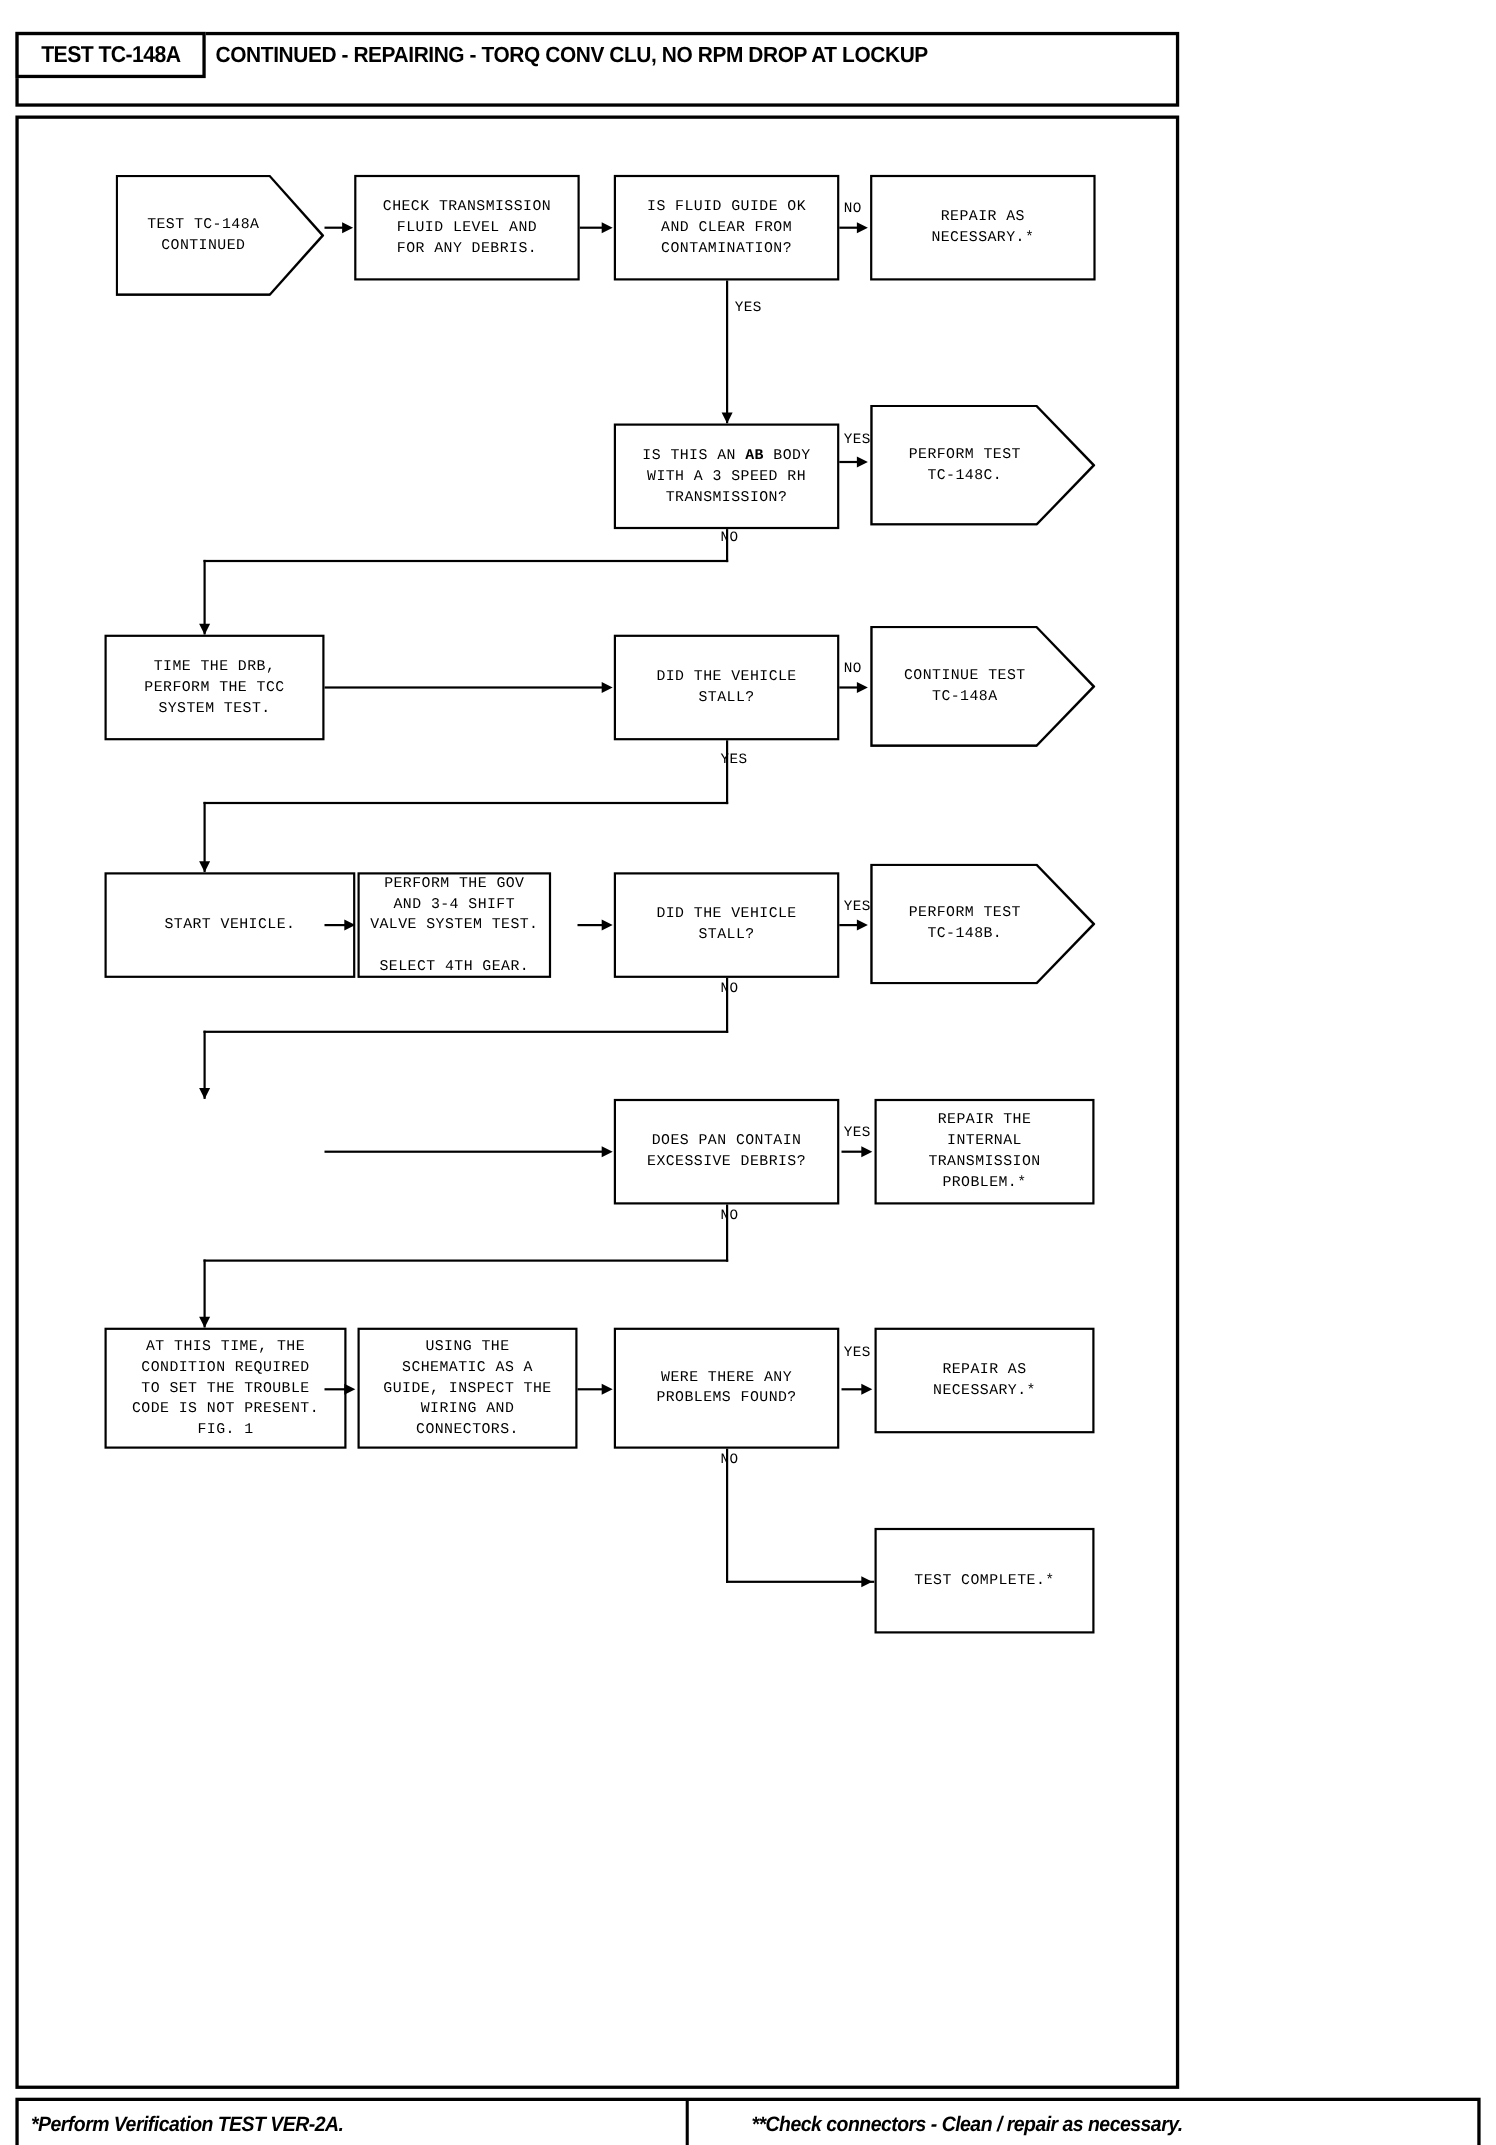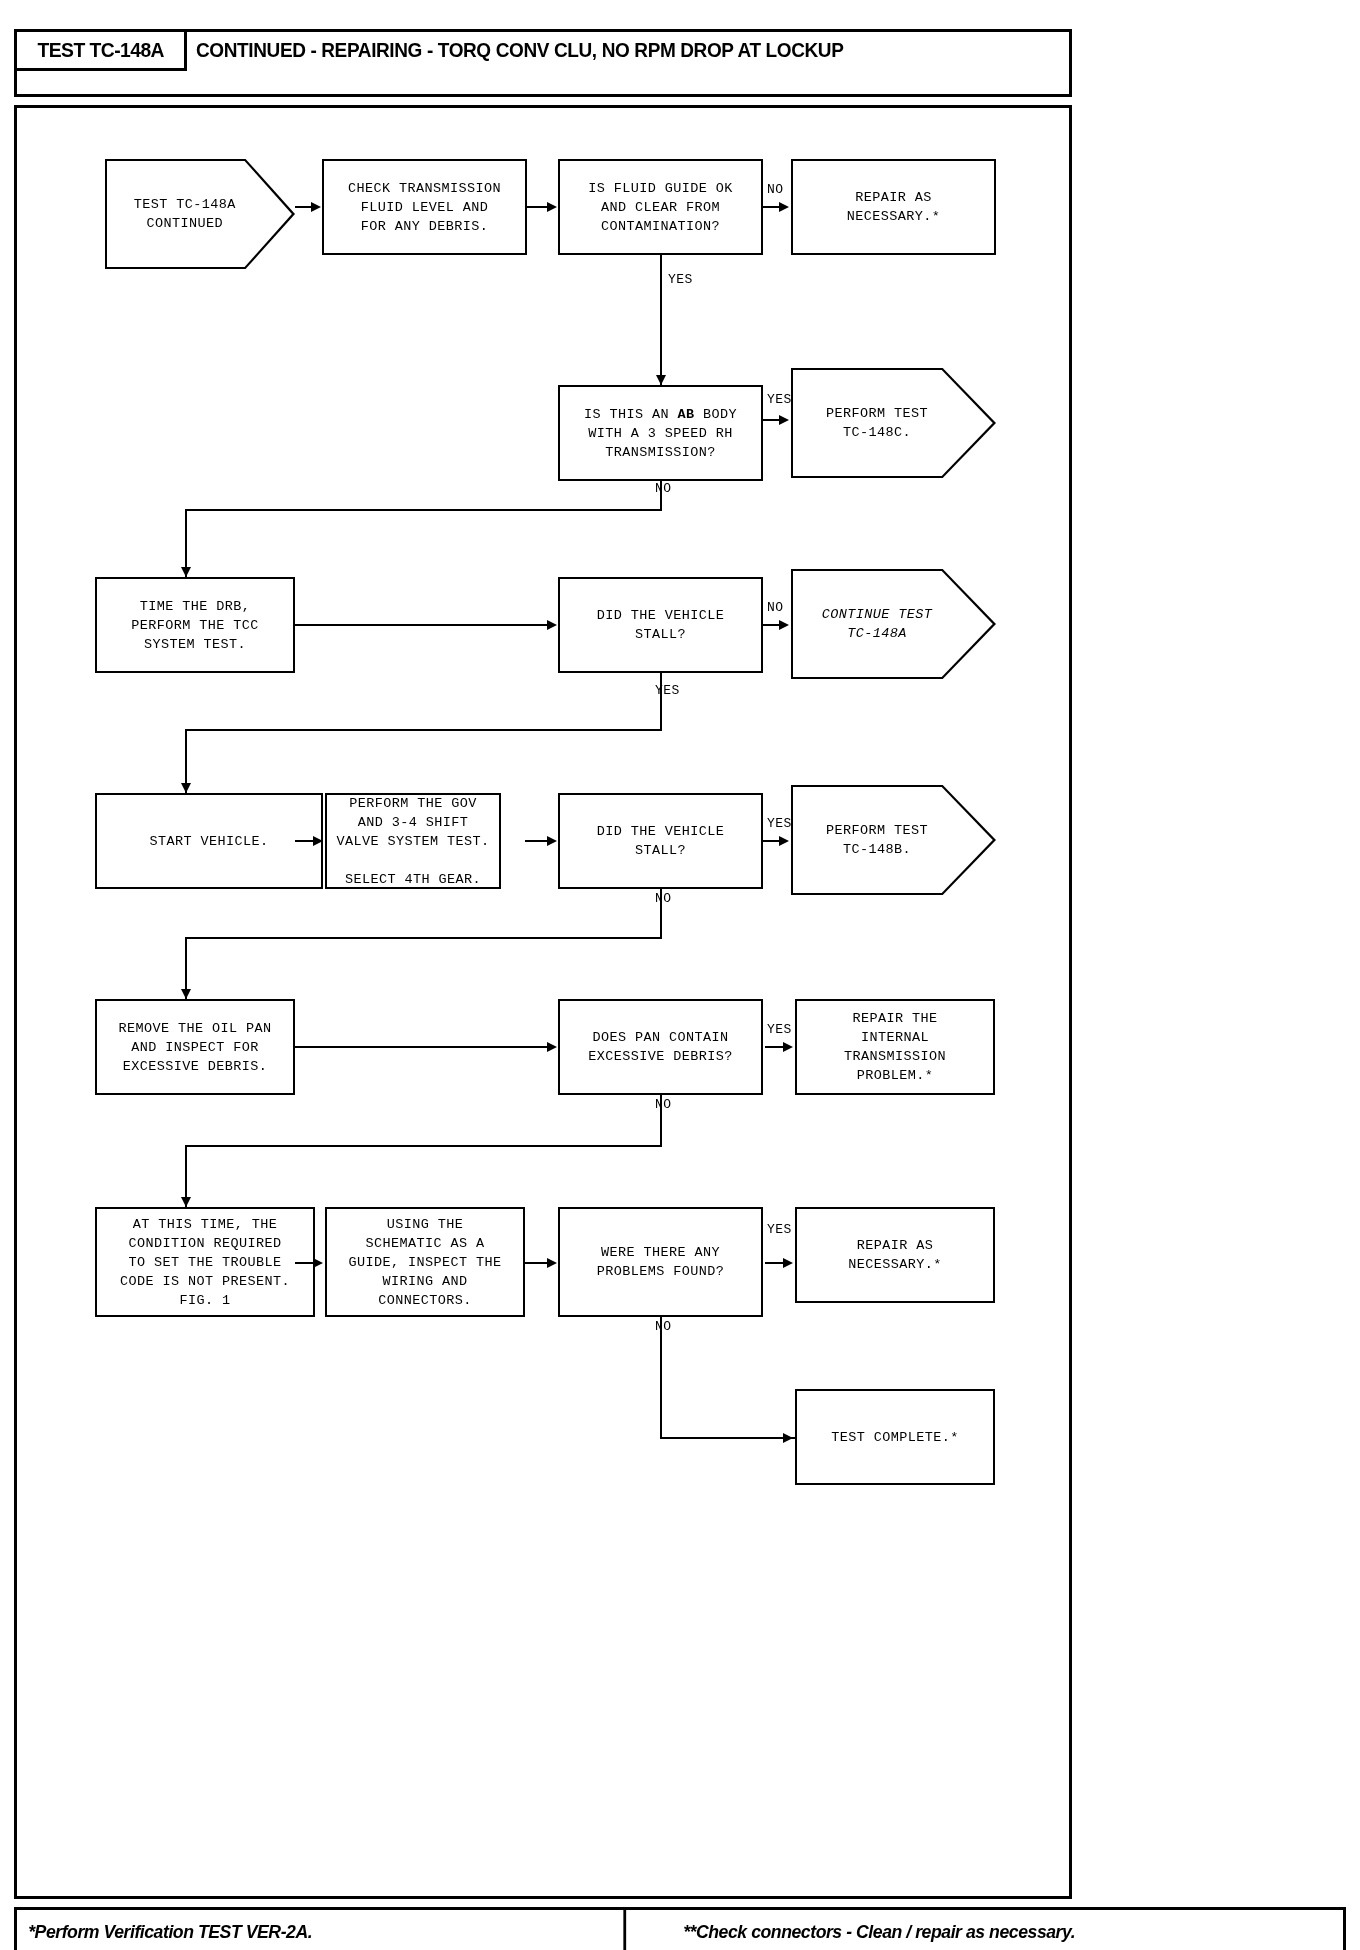--- a/index.html
+++ b/index.html
@@ -249,21 +249,21 @@
   <div class="arrowhead-d" style="left:181px; top:548px;"></div>
   <div class="elabel" style="left:655px; top:462px;">NO</div>
 
   <div class="fbox" style="left:95px; top:558px; width:200px; height:96px;">TIME THE DRB,
 PERFORM THE TCC
 SYSTEM TEST.</div>
 
   <div class="fbox" style="left:558px; top:558px; width:205px; height:96px;">DID THE VEHICLE
 STALL?</div>
 
-  <div class="fbanner" style="left:791px; top:550px; width:205px; height:110px;font-style:italic;">
+  <div class="fbanner" style="left:791px; top:550px; width:205px; height:110px;">
     <div class="inner"><span>CONTINUE TEST
 TC-148A</span></div>
   </div>
 
   <div class="hline" style="left:295px; top:605px; width:254px;"></div>
   <div class="arrowhead-r" style="left:547px; top:601px;"></div>
 
   <div class="hline" style="left:763px; top:605px; width:18px;"></div>
   <div class="arrowhead-r" style="left:779px; top:601px;"></div>
   <div class="elabel" style="left:767px; top:581px;">NO</div>
@@ -299,23 +299,20 @@
   <div class="hline" style="left:763px; top:821px; width:18px;"></div>
   <div class="arrowhead-r" style="left:779px; top:817px;"></div>
   <div class="elabel" style="left:767px; top:797px;">YES</div>
 
   <div class="vline" style="left:660px; top:870px; height:50px;"></div>
   <div class="hline" style="left:185px; top:918px; width:477px;"></div>
   <div class="vline" style="left:185px; top:918px; height:62px;"></div>
   <div class="arrowhead-d" style="left:181px; top:970px;"></div>
   <div class="elabel" style="left:655px; top:872px;">NO</div>
 
-  <div class="fbox" style="left:95px; top:980px; width:200px; height:96px;">REMOVE THE OIL PAN
-AND INSPECT FOR
-EXCESSIVE DEBRIS.</div>
 
   <div class="fbox" style="left:558px; top:980px; width:205px; height:96px;">DOES PAN CONTAIN
 EXCESSIVE DEBRIS?</div>
 
   <div class="fbox" style="left:795px; top:980px; width:200px; height:96px;">REPAIR THE
 INTERNAL
 TRANSMISSION
 PROBLEM.*</div>
 
   <div class="hline" style="left:295px; top:1027px; width:254px;"></div>

